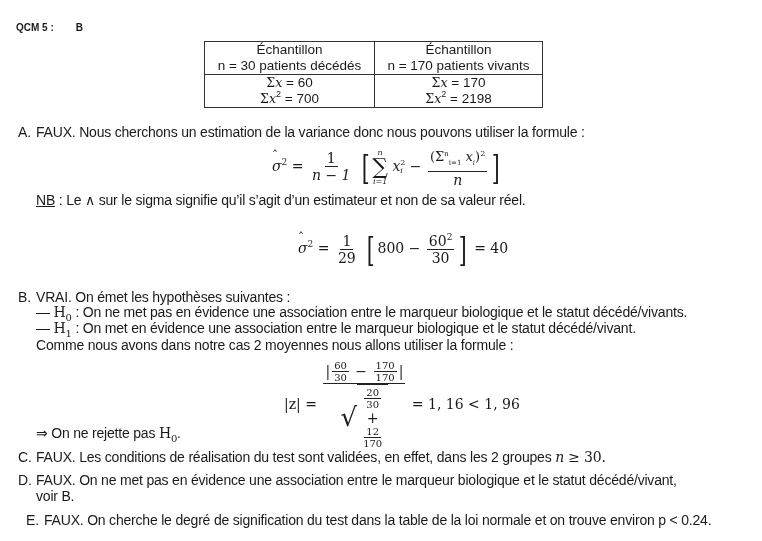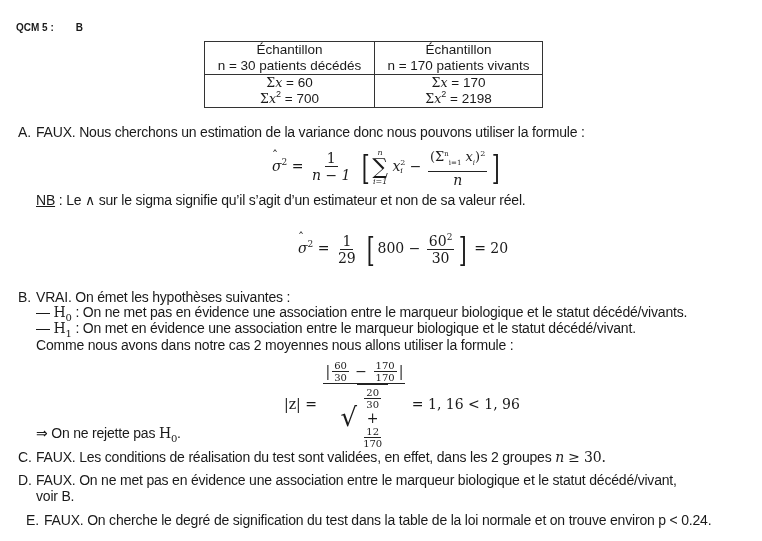--- a/index.html
+++ b/index.html
@@ -115,21 +115,21 @@
   <span>=</span>
   <span class="frac">
       <span class="num">1</span>
       <span class="den">29</span>
     </span>
   <span class="bracket">[</span><span>800 −</span>
   <span class="frac">
       <span class="num"><span>60</span><sup class="s">2</sup></span>
       <span class="den">30</span>
     </span><span class="bracket">]</span>
-  <span>= 20</span>
+  <span>= 40</span>
 </div>
 
 <div class="abs sans" style="left:18px; top:289px;">
   <span class="label">B.</span><span>VRAI. On émet les hypothèses suivantes :</span>
 </div>
 <div class="abs sans" style="left:36px; top:304px;">
   <span>—</span> <span class="math">H</span><sub class="mathsm">0</sub><span> : On ne met pas en évidence une association entre le marqueur biologique et le statut décédé/vivants.</span>
 </div>
 <div class="abs sans" style="left:36px; top:320px;">
   <span>—</span> <span class="math">H</span><sub class="mathsm">1</sub><span> : On met en évidence une association entre le marqueur biologique et le statut décédé/vivant.</span>

